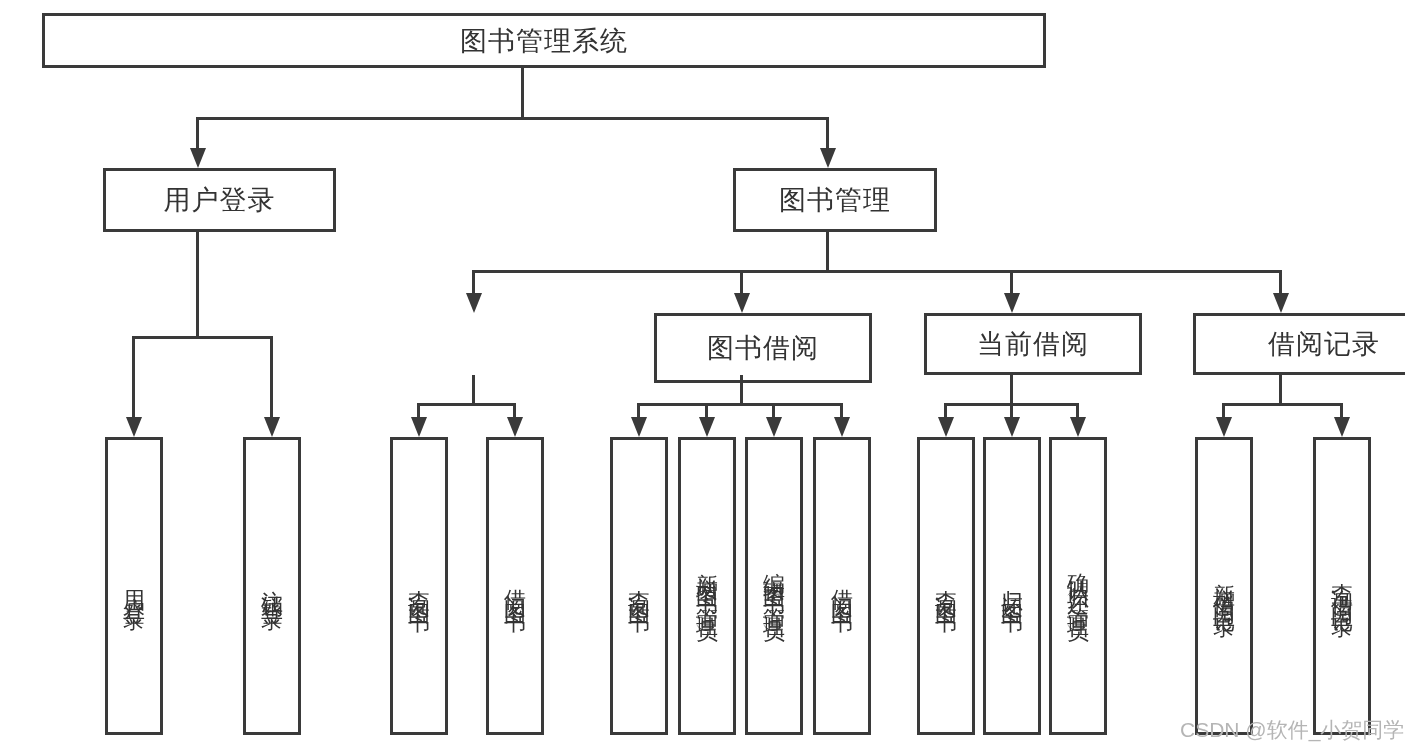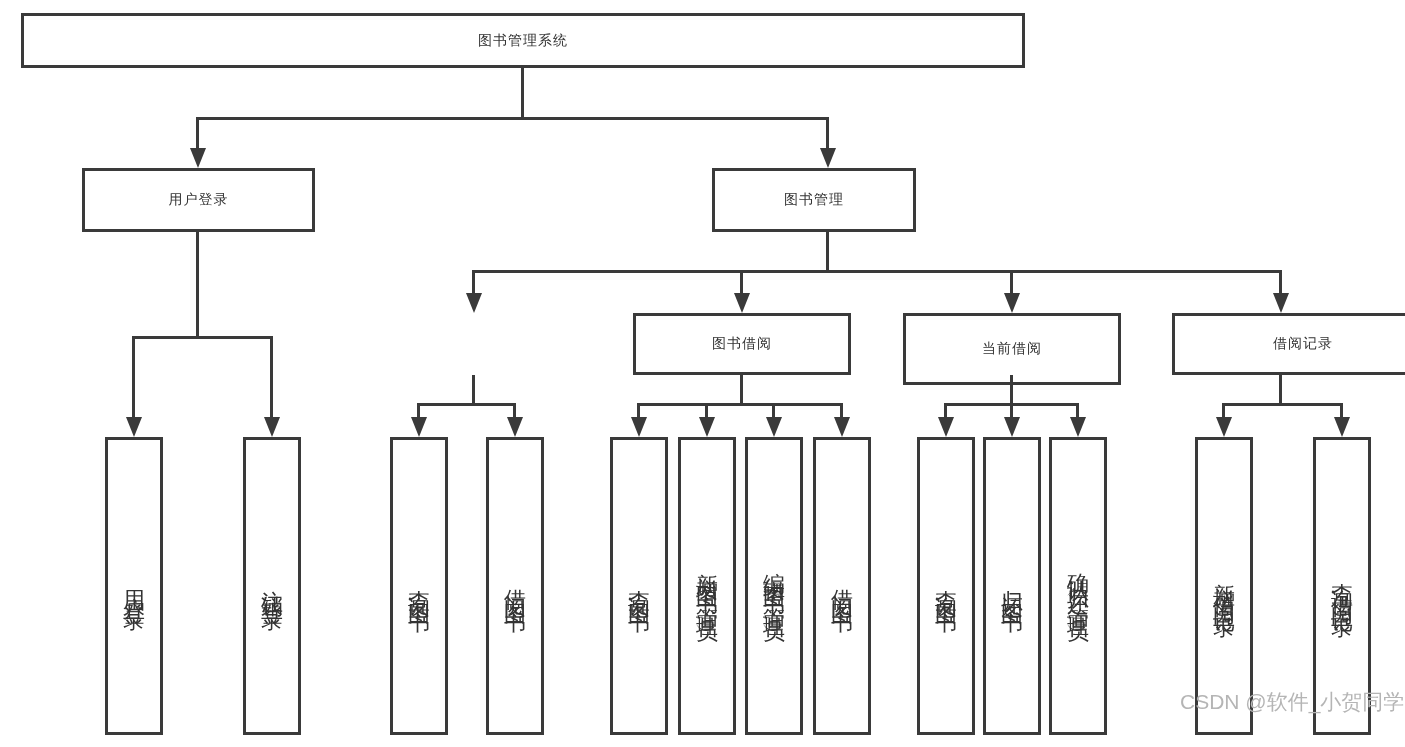--- a/index.html
+++ b/index.html
@@ -18,41 +18,42 @@
   }
   .box{
     position:absolute;
     box-sizing:border-box;
     border:3px solid var(--line);
     background:var(--bg);
     display:flex;align-items:center;justify-content:center;
     color:var(--text);
   }
   .hbox{
-    font-size:14px;
+    font-size:27px;
     letter-spacing:1px;
+    margin-left:21px;
   }
   .vbox{
     font-size:22px;
     writing-mode:vertical-rl;
     letter-spacing:7px;
     line-height:1;
     text-align:center;
   }
   .vline{position:absolute;width:3px;background:var(--line);}
   .hline{position:absolute;height:3px;background:var(--line);}
   .arrow{
     position:absolute;width:0;height:0;
     border-left:8px solid transparent;
     border-right:8px solid transparent;
     border-top:20px solid var(--line);
   }
   .watermark{
     position:absolute;
-    left:1180px;top:688px;
+    left:1180px;top:716px;
     width:225px;
     font-size:21px;
     color:var(--wm);
     white-space:nowrap;
     z-index:5;
   }
 </style>
 </head>
 <body>
 
@@ -81,22 +82,22 @@
   <div class="hline" style="left:472px;top:270px;width:810px;"></div>
   <div class="vline" style="left:472px;top:272px;height:25px;"></div>
   <div class="vline" style="left:740px;top:272px;height:25px;"></div>
   <div class="vline" style="left:1010px;top:272px;height:25px;"></div>
   <div class="vline" style="left:1279px;top:272px;height:25px;"></div>
   <div class="arrow" style="left:466px;top:293px;"></div>
   <div class="arrow" style="left:734px;top:293px;"></div>
   <div class="arrow" style="left:1004px;top:293px;"></div>
   <div class="arrow" style="left:1273px;top:293px;"></div>
 
-  <div class="box hbox" style="left:633px;top:313px;width:218px;height:62px;">图书借阅</div>
-  <div class="box hbox" style="left:903px;top:313px;width:218px;height:72px;font-family:Liberation Mono, monospace;">当前借阅</div>
+  <div class="box hbox" style="left:633px;top:313px;width:218px;height:70px;">图书借阅</div>
+  <div class="box hbox" style="left:903px;top:313px;width:218px;height:62px;font-family:Liberation Mono, monospace;">当前借阅</div>
   <div class="box hbox" style="left:1172px;top:313px;width:262px;height:62px;">借阅记录</div>
 
   <div class="vline" style="left:472px;top:375px;height:30px;"></div>
   <div class="hline" style="left:417px;top:403px;width:99px;"></div>
   <div class="vline" style="left:417px;top:405px;height:16px;"></div>
   <div class="vline" style="left:513px;top:405px;height:16px;"></div>
   <div class="arrow" style="left:411px;top:417px;"></div>
   <div class="arrow" style="left:507px;top:417px;"></div>
 
   <div class="vline" style="left:740px;top:375px;height:30px;"></div>

